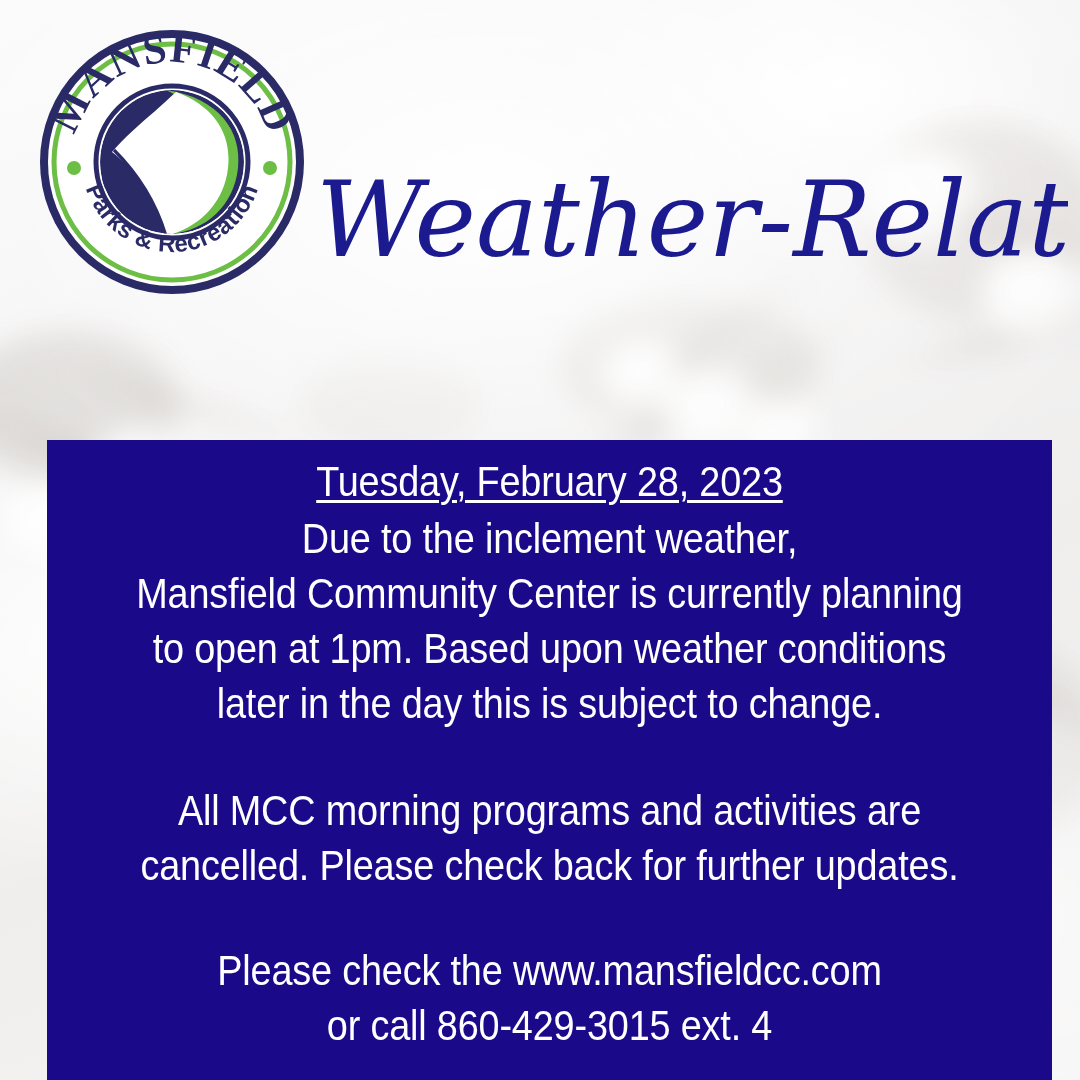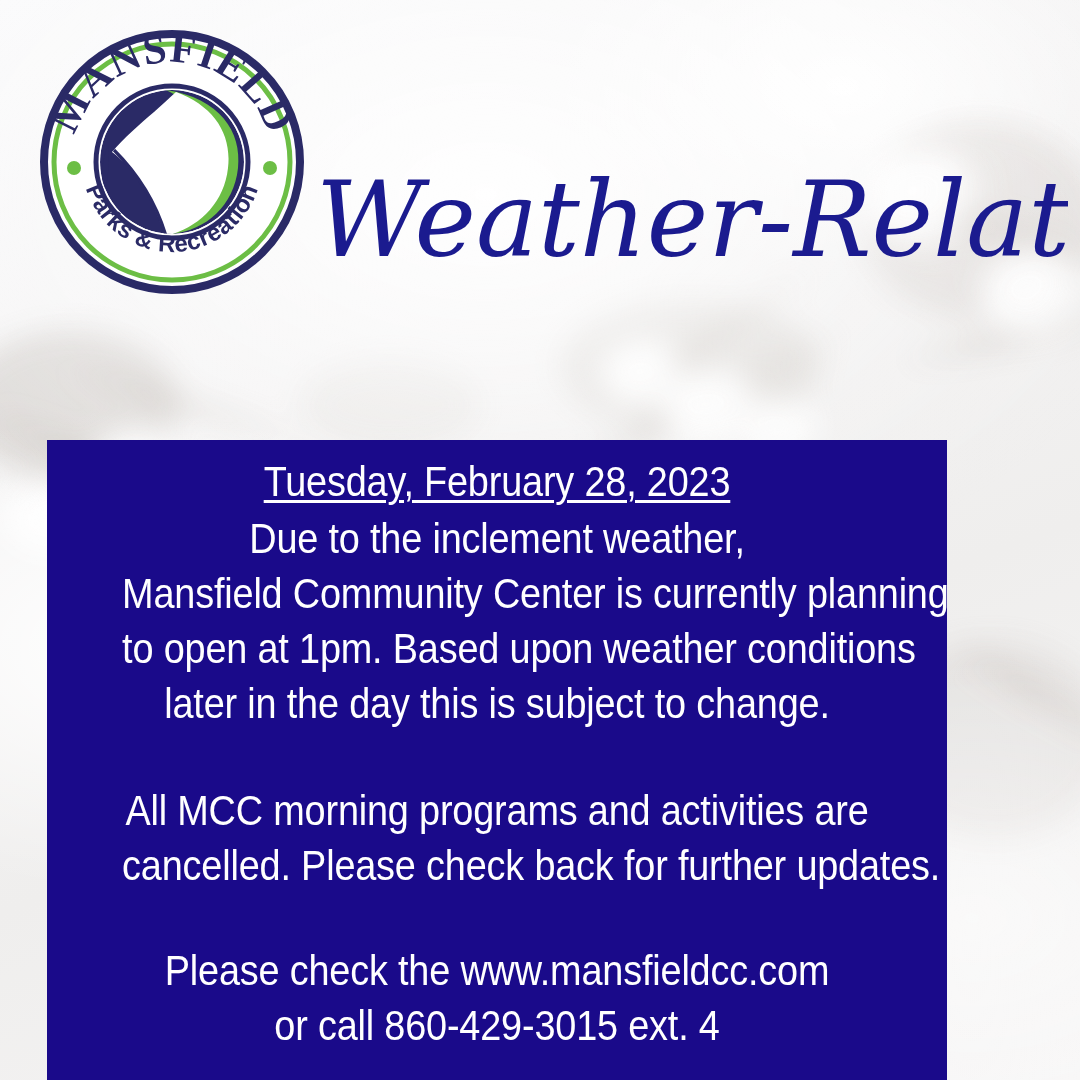--- a/index.html
+++ b/index.html
@@ -80,21 +80,21 @@
     font-style: italic;
     font-size: 104px;
     fill: #1b1b8f;
   }
 
   
   .panel {
     position: absolute;
     left: 47px;
     top: 440px;
-    width: 900px;
+    width: 1005px;
     height: 640px;
     background: #1a0a8a;
     box-sizing: border-box;
     padding: 14px 24px 0 24px;
   }
   .panel p {
     margin: 0;
     color: #ffffff;
     text-align: center;
     font-family: "Liberation Sans Narrow", "Liberation Sans", sans-serif;

